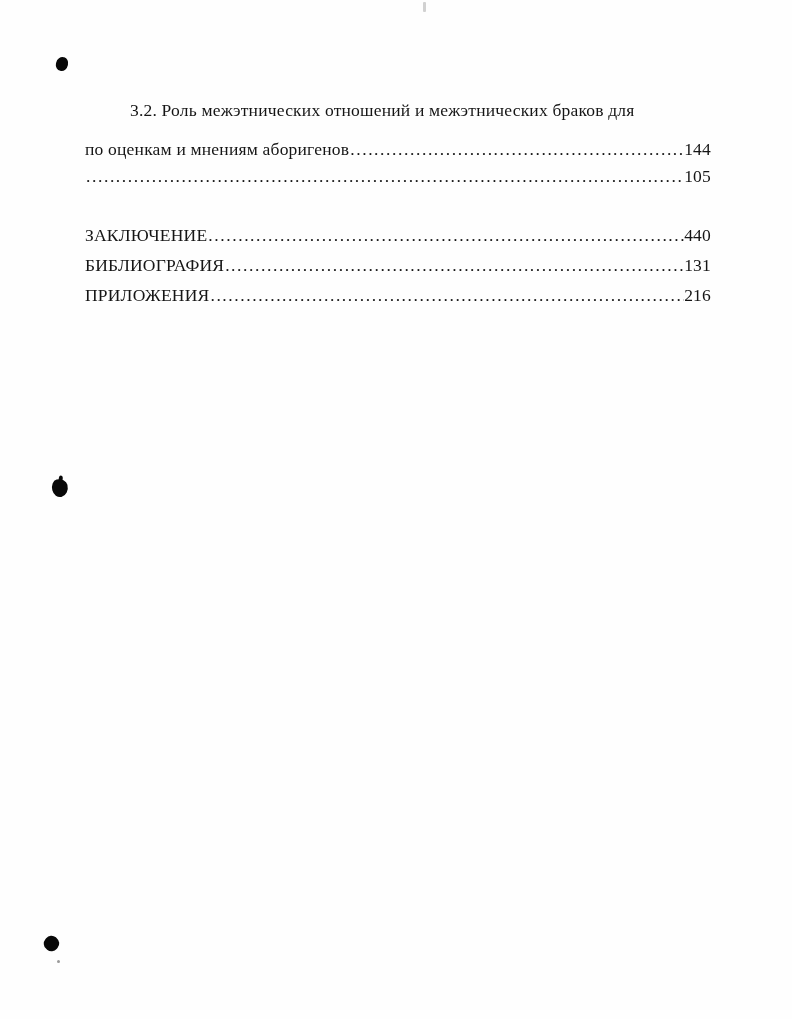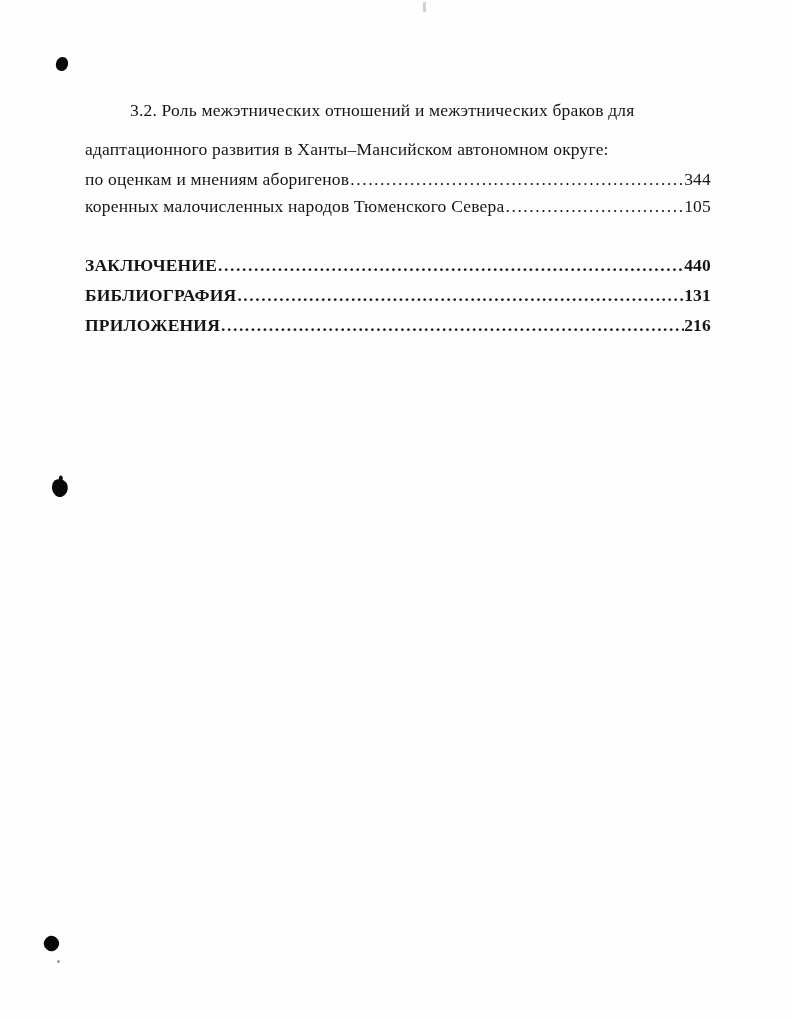--- a/index.html
+++ b/index.html
@@ -22,21 +22,21 @@
     top: 99px;
     width: 626px;
     font-size: 17.5px;
     letter-spacing: 0.2px;
     line-height: 22px;
   }
   .line { height: 30px; }
   .line.first-of-para1 { height: 39px; }
   .line.h27 { height: 27px; }
   .line.gap-after { height: 59px; }
-  .line.entry { height: 30px; font-weight: bold; }
+  .line.entry { height: 30px; }
   .indent { text-indent: 45px; }
   .leader-row {
     display: flex;
     align-items: flex-start;
     width: 100%;
   }
   .leader-row .txt { white-space: nowrap; flex: 0 0 auto; }
   .leader-row .dots {
     flex: 1 1 auto;
     overflow: hidden;
@@ -96,34 +96,32 @@
   <span class="top-mark"></span>
   <span class="blot blot-1"></span>
   <span class="blot blot-2"></span>
   <span class="blot blot-3"></span>
   <span class="speck"></span>
 
   <div class="content">
 
     <div class="line first-of-para1 indent">3.2. Роль межэтнических отношений и межэтнических браков для</div>
 
-    <div class="line">адаптационного развития в Ханты–Мансийском автономном округе:</div>
 
     <div class="line h27">
       <div class="leader-row">
         <span class="txt">по оценкам и мнениям аборигенов</span>
         <span class="dots">........................................................................................................................................................................................................................................</span>
-        <span class="pg">344</span>
+        <span class="pg">144</span>
       </div>
     </div>
 
 
     <div class="line gap-after">
       <div class="leader-row">
-        <span class="txt">коренных малочисленных народов Тюменского Севера</span>
         <span class="dots">........................................................................................................................................................................................................................................</span>
         <span class="pg">105</span>
       </div>
     </div>
 
     <div class="line entry">
       <div class="leader-row">
         <span class="txt">ЗАКЛЮЧЕНИЕ</span>
         <span class="dots">........................................................................................................................................................................................................................................</span>
         <span class="pg">440</span>

